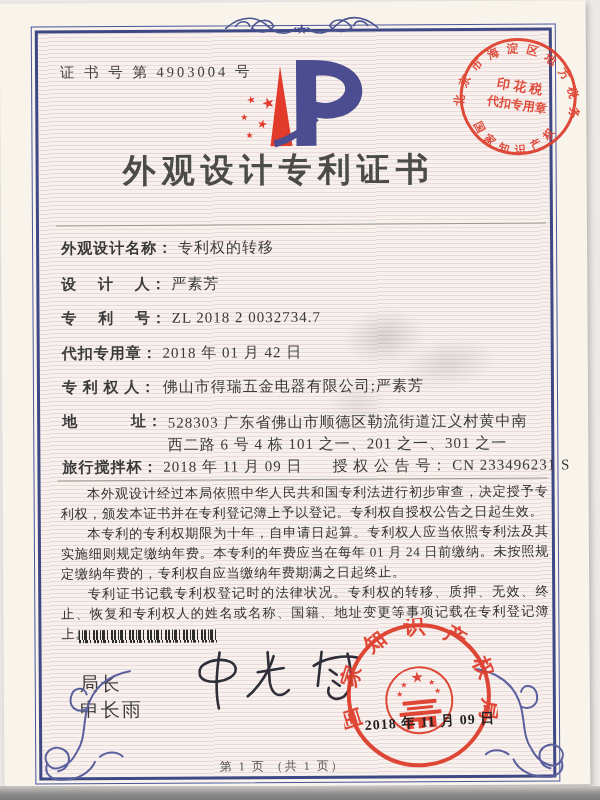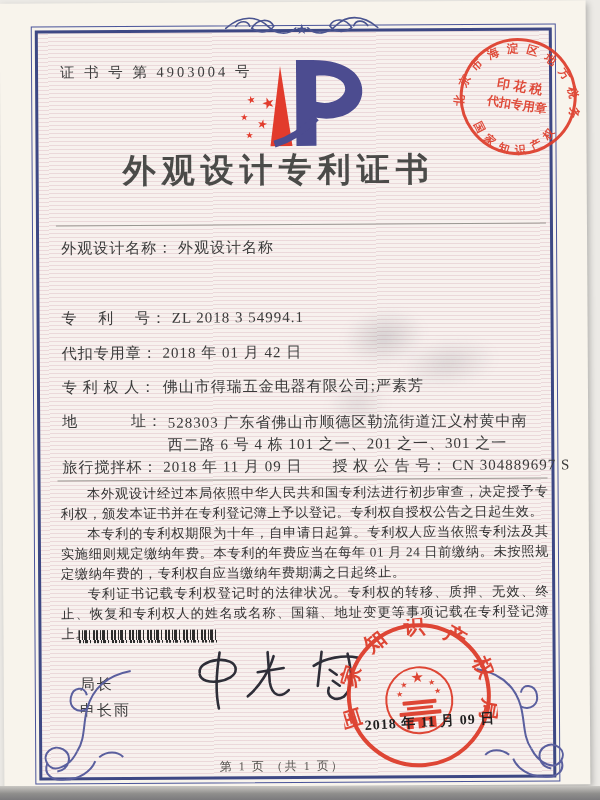--- a/index.html
+++ b/index.html
@@ -36,41 +36,41 @@
   .abs{position:absolute;}
   .certno{left:60px;top:60px;font-size:14.5px;letter-spacing:3px;color:#3e3e3e;}
   .title{
     left:0;right:30px;top:146px;text-align:center;
     font-size:33px;font-weight:700;letter-spacing:6px;color:#4b4b49;
   }
   .rule{height:1px;background:#9a9792;left:55px;width:490px;}
   .rule1{top:222px;}
   .rule2{top:477px;}
   .field-row{left:60px;font-size:15px;color:#3a3a3a;letter-spacing:1px;white-space:nowrap;}
-  .field-label{display:inline-block;min-width:96px;}
+  .field-label{display:inline-block;min-width:96px;font-weight:bold;}
   .addr-row{white-space:normal;width:470px;}
   .addr-val{display:inline-block;vertical-align:top;width:360px;line-height:22px;white-space:normal;}
   .grant-no{left:330px;font-size:15px;color:#3a3a3a;letter-spacing:1px;white-space:nowrap;}
   .bodytext{
     left:58px;top:481px;width:488px;
     font-size:13.2px;line-height:20px;color:#333;
     text-align:justify;letter-spacing:.6px;
   }
   .bodytext p{margin:0;text-indent:2em;}
   .barcode{
     left:75px;top:627px;width:140px;height:13px;
     background:repeating-linear-gradient(90deg,
       #2c2c2c 0 2px, transparent 2px 4px,
       #2c2c2c 4px 5px, transparent 5px 6px,
       #2c2c2c 6px 9px, transparent 9px 11px,
       #2c2c2c 11px 12px, transparent 12px 15px,
       #2c2c2c 15px 17px, transparent 17px 18px);
   }
   .director{left:76px;top:668px;font-family:"Liberation Sans","DejaVu Sans",sans-serif;
-    font-size:15px;color:#3b3b3b;letter-spacing:2px;line-height:26px;}
+    font-size:19px;color:#3b3b3b;letter-spacing:2px;line-height:26px;}
   .footer{left:0;right:30px;top:756px;text-align:center;font-size:12px;color:#55524e;letter-spacing:2px;}
   .seal-date{
     left:346px;top:712px;width:160px;text-align:center;
     font-size:14px;color:#1f1f1f;letter-spacing:1px;transform:rotate(-3deg);
     z-index:6;font-weight:600;
   }
   .ghost{
     left:290px;top:290px;width:240px;height:140px;
     background:
       radial-gradient(ellipse 60px 40px at 40% 30%, rgba(80,80,92,.20), transparent 70%),
@@ -164,45 +164,49 @@
       <text x="66" y="60" font-size="13" fill="#dd3c2a" text-anchor="middle" font-weight="bold">印 花 税</text>
       <text x="66" y="78" font-size="12" fill="#dd3c2a" text-anchor="middle" font-weight="bold">代扣专用章</text>
     </svg>
 
     <div class="abs title">外观设计专利证书</div>
 
     <div class="abs rule rule1"></div>
 
     <div class="abs field-row" style="top:236px">
       <span class="field-label">外观设计名称：</span>
-      <span>外观设计名称</span>
+      <span>专利权的转移</span>
+    </div>
+    <div class="abs field-row" style="top:272px">
+      <span class="field-label">设　 计　 人：</span>
+      <span>严素芳</span>
     </div>
     <div class="abs field-row" style="top:306px">
       <span class="field-label">专　 利　 号：</span>
-      <span>ZL 2018 3 54994.1</span>
+      <span>ZL 2018 2 0032734.7</span>
     </div>
     <div class="abs field-row" style="top:341px">
       <span class="field-label">代扣专用章：</span>
       <span>2018 年 01 月 42 日</span>
     </div>
     <div class="abs field-row" style="top:375px">
       <span class="field-label">专 利 权 人：</span>
       <span>佛山市得瑞五金电器有限公司;严素芳</span>
     </div>
     <div class="abs field-row addr-row" style="top:409px">
       <span class="field-label">地　　　 址：</span>
       <span class="addr-val">528303 广东省佛山市顺德区勒流街道江义村黄中南西二路 6 号 4 栋 101 之一、201 之一、301 之一</span>
     </div>
     <div class="abs field-row" style="top:455px">
       <span class="field-label">旅行搅拌杯：</span>
       <span>2018 年 11 月 09 日</span>
     </div>
     <div class="abs grant-no" style="top:455px">
       <span>授 权 公 告 号：</span>
-      <span>CN 304889697 S</span>
+      <span>CN 233496231 S</span>
     </div>
 
     <div class="abs rule rule2"></div>
 
     <div class="abs bodytext">
       <p>本外观设计经过本局依照中华人民共和国专利法进行初步审查，决定授予专利权，颁发本证书并在专利登记簿上予以登记。专利权自授权公告之日起生效。</p>
       <p>本专利的专利权期限为十年，自申请日起算。专利权人应当依照专利法及其实施细则规定缴纳年费。本专利的年费应当在每年 01 月 24 日前缴纳。未按照规定缴纳年费的，专利权自应当缴纳年费期满之日起终止。</p>
       <p>专利证书记载专利权登记时的法律状况。专利权的转移、质押、无效、终止、恢复和专利权人的姓名或名称、国籍、地址变更等事项记载在专利登记簿上。</p>
     </div>
 

